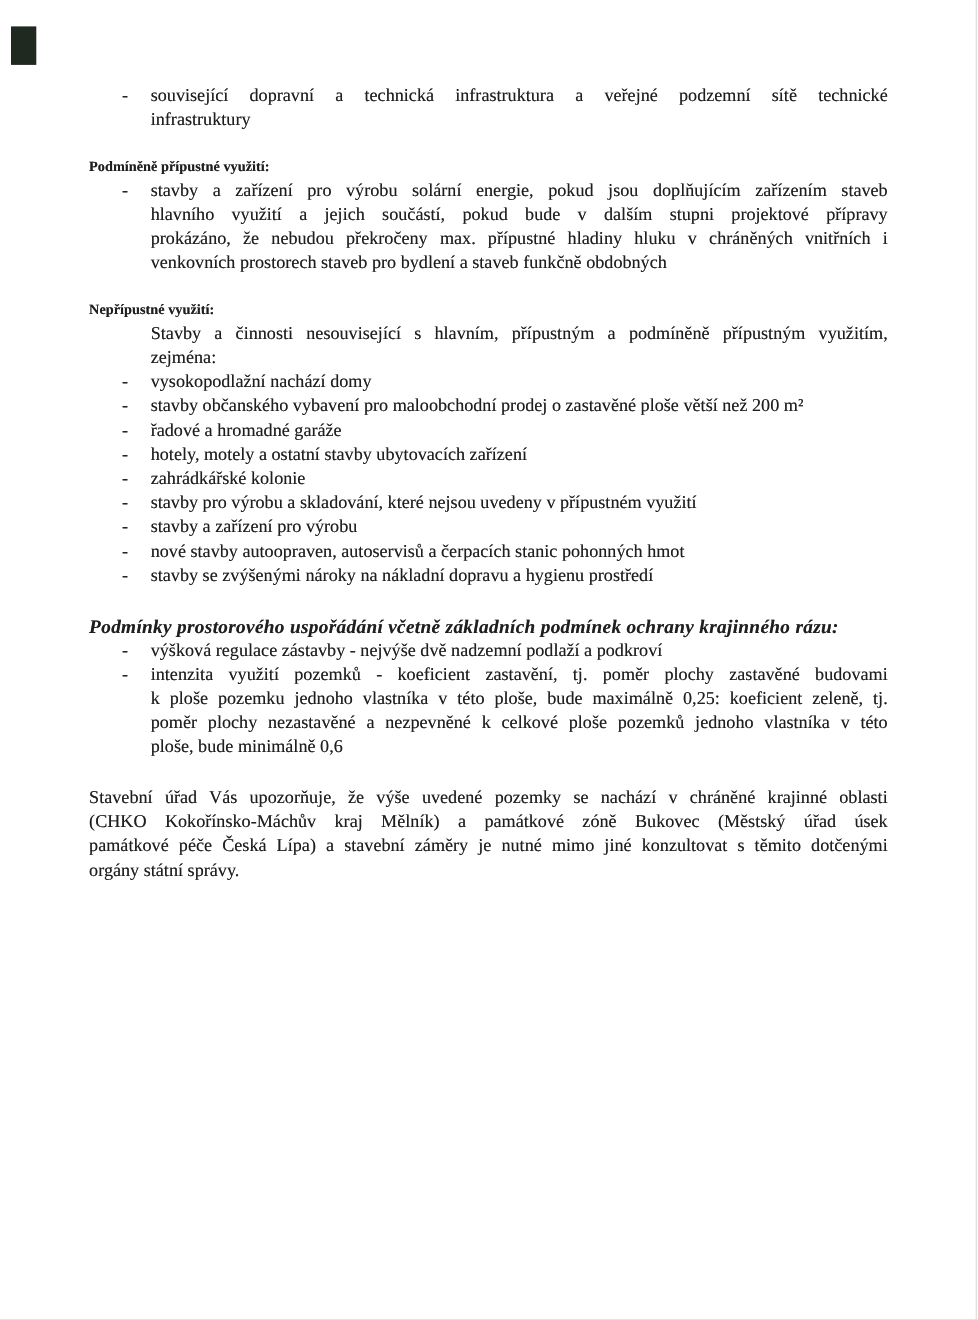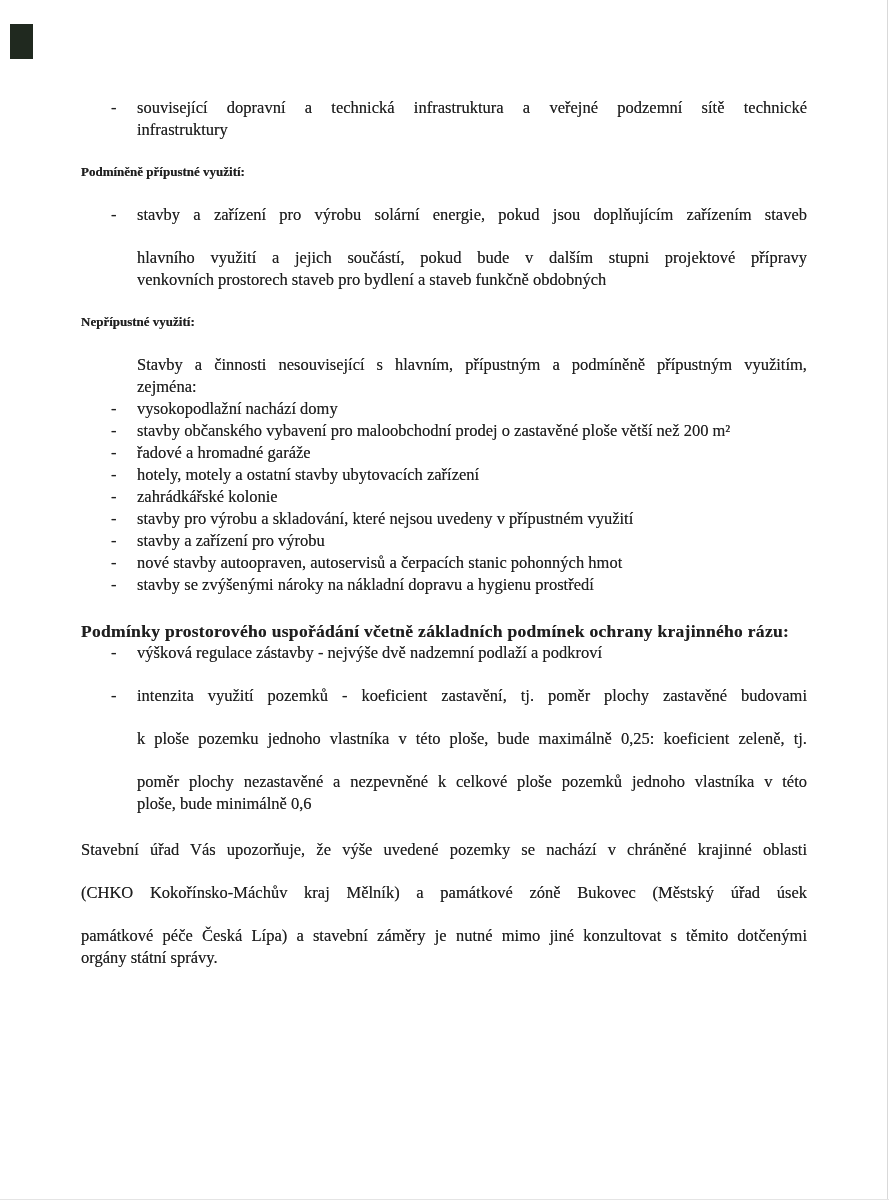--- a/index.html
+++ b/index.html
@@ -34,29 +34,30 @@
   }
   .content {
     position: absolute;
     left: 81px;
     top: 76px;
     width: 726px;
     font-size: 16.5px;
   }
   .block { margin: 0; }
   .line { line-height: 22px; min-height: 22px; }
-  .line.just { text-align: justify; text-align-last: justify; margin-top: 21px; }
+  .line.just { text-align: justify; text-align-last: justify; }
   .b-heading {
     font-weight: bold;
     font-size: 13px;
     line-height: 22px;
     margin-top: 20px;
   }
   .b-heading-italic {
     font-weight: bold;
+    font-style: italic;
     font-size: 17.5px;
     line-height: 22px;
     letter-spacing: 0.3px;
     margin-top: 24px;
   }
   .b-bullet { position: relative; padding-left: 56px; }
   .b-bullet .marker {
     position: absolute;
     left: 30px;
     top: 0;
@@ -85,20 +86,21 @@
         <div class="block b-bullet">
           <span class="marker">-</span>
           <div class="line just">související dopravní a technická infrastruktura a veřejné podzemní sítě technické</div>
           <div class="line">infrastruktury</div>
         </div>
         <div class="block b-heading">Podmíněně přípustné využití:</div>
         <div class="block b-bullet">
           <span class="marker">-</span>
           <div class="line just">stavby a zařízení pro výrobu solární energie, pokud jsou doplňujícím zařízením staveb</div>
           <div class="line just">hlavního využití a jejich součástí, pokud bude v dalším stupni projektové přípravy</div>
+          <div class="line just">prokázáno, že nebudou překročeny max. přípustné hladiny hluku v chráněných vnitřních i</div>
           <div class="line">venkovních prostorech staveb pro bydlení a staveb funkčně obdobných</div>
         </div>
         <div class="block b-heading">Nepřípustné využití:</div>
         <div class="block b-para-indent">
           <div class="line just">Stavby a činnosti nesouvisející s hlavním, přípustným a podmíněně přípustným využitím,</div>
           <div class="line">zejména:</div>
         </div>
         <div class="block b-bullet">
           <span class="marker">-</span>
           <div class="line">vysokopodlažní nachází domy</div>

